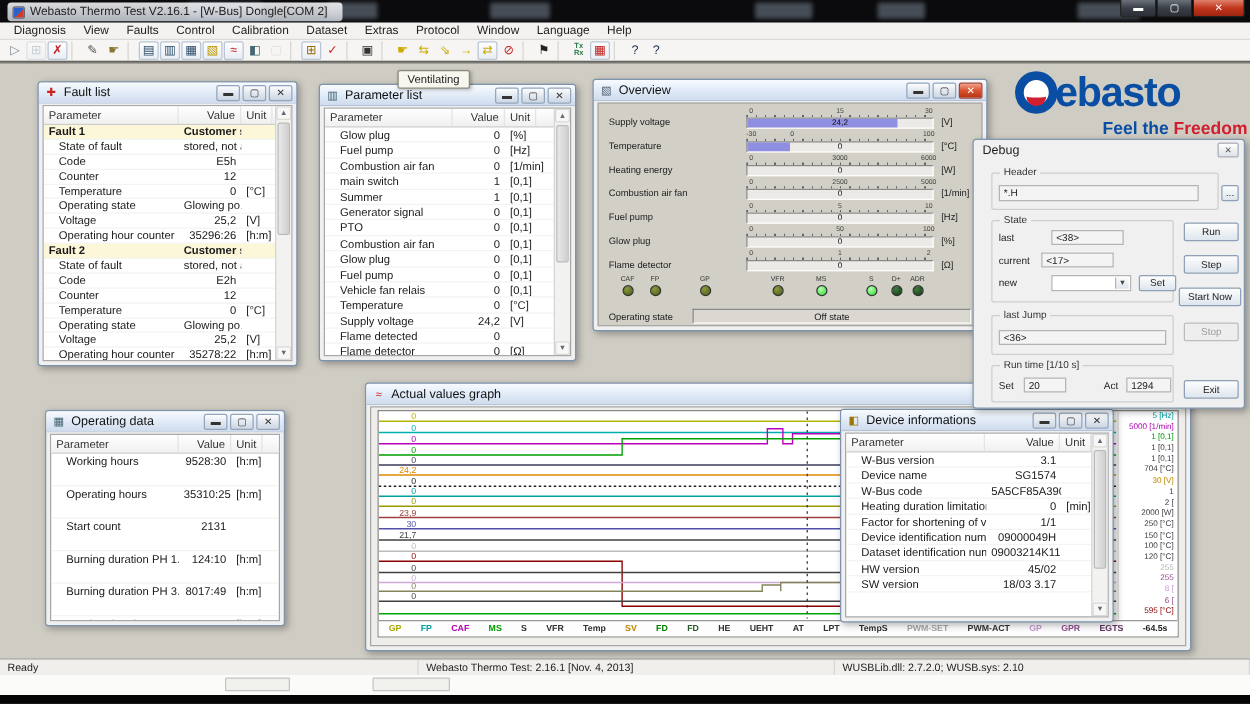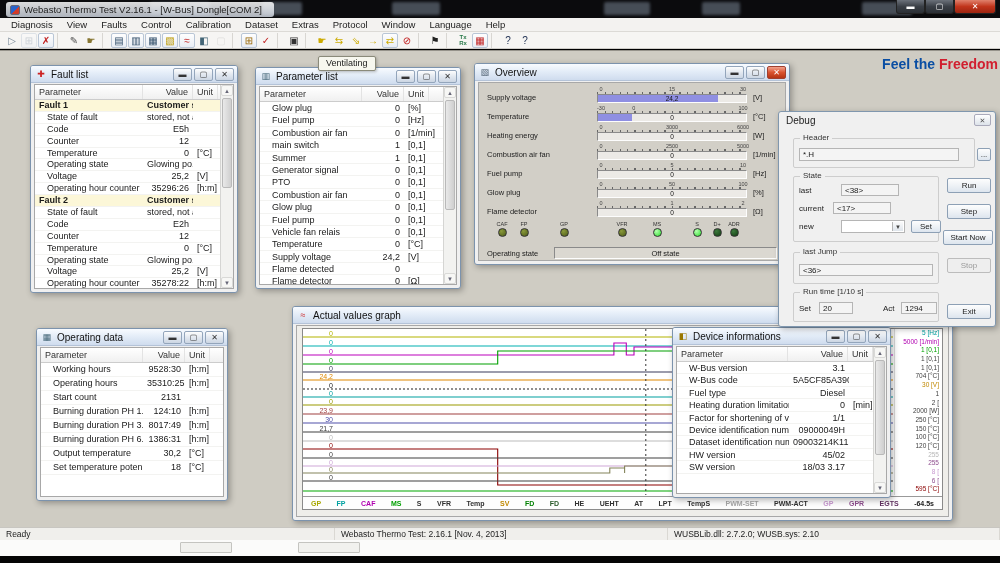--- a/index.html
+++ b/index.html
@@ -58,21 +58,21 @@
   .trow.hdr { background:#fcf7d8; font-weight:bold; }
   .c0 { flex:none; } .c1 { flex:none; text-align:right; } .c2 { flex:1; }
   .hc1 { text-align:right; }
   .trow .c0.ind { padding-left:12px; }
   .fault-tbl .c0,.fault-tbl .hc0 { width:108px; } .fault-tbl .c1,.fault-tbl .hc1 { width:50px; }
   .param-tbl .c0,.param-tbl .hc0 { width:102px; } .param-tbl .c1,.param-tbl .hc1 { width:42px; }
   .oper-tbl  .c0,.oper-tbl  .hc0 { width:102px; } .oper-tbl  .c1,.oper-tbl  .hc1 { width:42px; }
   .dev-tbl   .c0,.dev-tbl   .hc0 { width:112px; } .dev-tbl   .c1,.dev-tbl   .hc1 { width:60px; }
   .fault-tbl .trow { height:11.9px; line-height:11.5px; }
   .param-tbl .trow { height:12.4px; line-height:12px; }
-  .oper-tbl  .trow { height:14px; line-height:12.2px; }
+  .oper-tbl  .trow { height:26px; line-height:12.2px; }
   .dev-tbl   .trow { height:12.4px; line-height:12px; }
 
   .vscroll { position:absolute; right:0; top:0; bottom:0; width:13px; background:#f2f2f0; border-left:1px solid #d5d5d3; font-size:6px; color:#667; }
   .vs-up,.vs-dn { position:absolute; left:0; width:12px; height:11px; text-align:center; line-height:11px; background:#f7f7f5; border:1px solid #d9d9d7; border-radius:2px; }
   .vs-up { top:0; } .vs-dn { bottom:0; }
   .vs-thumb { position:absolute; left:1px; width:10px; background:linear-gradient(90deg,#e9e9e9,#cfcfcf); border:1px solid #b9b9b9; border-radius:2px; }
 
   
   #overview .win-body { background:#d2cfc7; }
   .gauge-row { position:relative; height:19px; }
@@ -197,20 +197,24 @@
     <span class="tico txt" style="color: rgb(42, 122, 74);">Tx Rx</span>
     <span class="tico framed" style="color: rgb(194, 34, 34);">▦</span>
     <span class="tsep"></span>
     <span class="tico" style="color: rgb(34, 51, 85);">?</span>
     <span class="tico" style="color: rgb(34, 51, 85);">?</span>
   </div>
 
 <div class="mdi">
 
   <div class="logo">
+    <div class="logo-row">
+      <span class="logo-w"></span>
+      <span class="logo-text">ebasto</span>
+    </div>
     <div class="logo-tag">
       <span class="b">Feel the</span>
       <span class="r">Freedom</span>
     </div>
   </div>
 
   <div class="win" id="faultwin" style="left:30px;top:14px;width:208px;height:228px">
     <div class="win-title">
       <span class="win-ico" style="color:#c22">✚</span>
       <span>Fault list</span>
@@ -762,27 +766,27 @@
             <span class="hc0">Parameter</span>
             <span class="hc1">Value</span>
             <span class="hc2">Unit</span>
           </div>
           <div class="trow">
             <span class="c0 ind">W-Bus version</span>
             <span class="c1">3.1</span>
             <span class="c2"></span>
           </div>
           <div class="trow">
+            <span class="c0 ind">Device name</span>
+            <span class="c1">SG1574</span>
+            <span class="c2"></span>
+          </div>
+          <div class="trow">
             <span class="c0 ind">W-Bus code</span>
             <span class="c1">5A5CF85A3900</span>
-            <span class="c2"></span>
-          </div>
-          <div class="trow">
-            <span class="c0 ind">Fuel type</span>
-            <span class="c1">Diesel</span>
             <span class="c2"></span>
           </div>
           <div class="trow">
             <span class="c0 ind">Heating duration limitation</span>
             <span class="c1">0</span>
             <span class="c2">[min]</span>
           </div>
           <div class="trow">
             <span class="c0 ind">Factor for shortening of ve...</span>
             <span class="c1">1/1</span>

